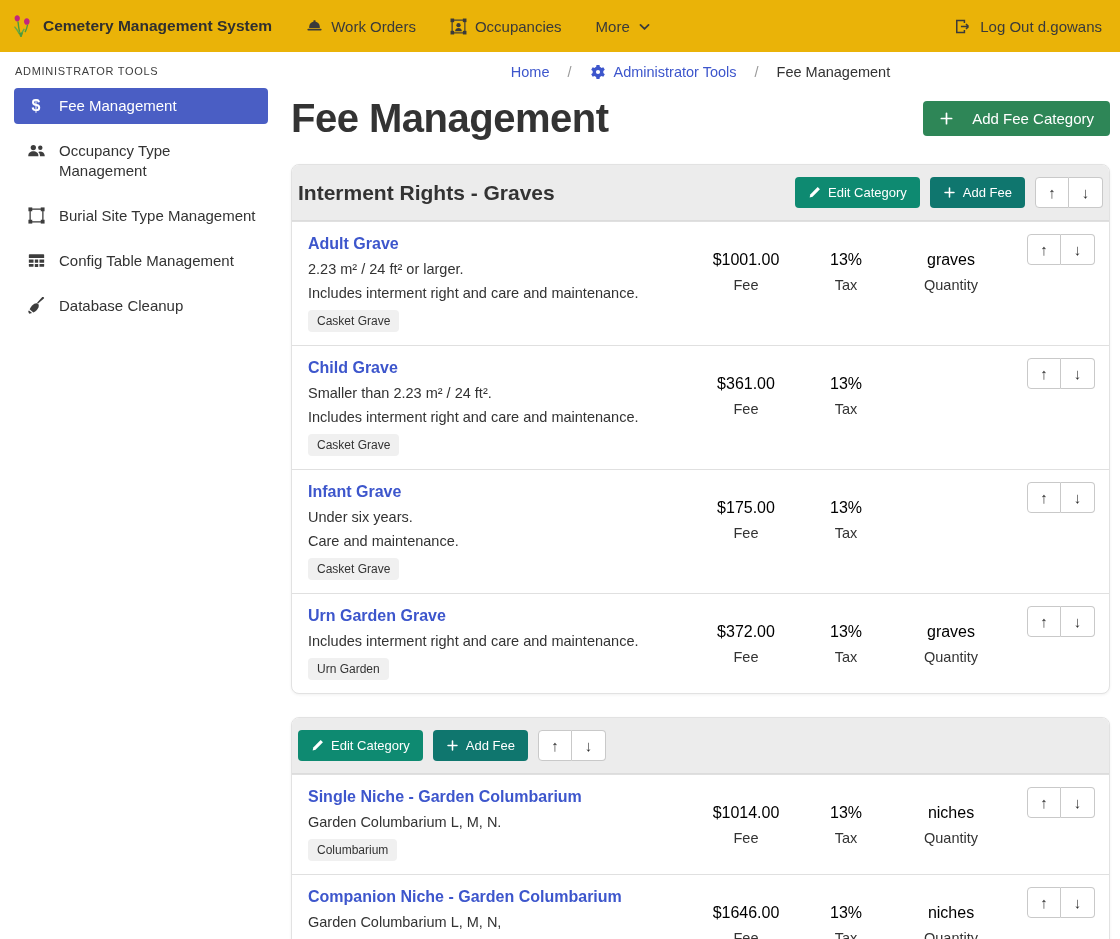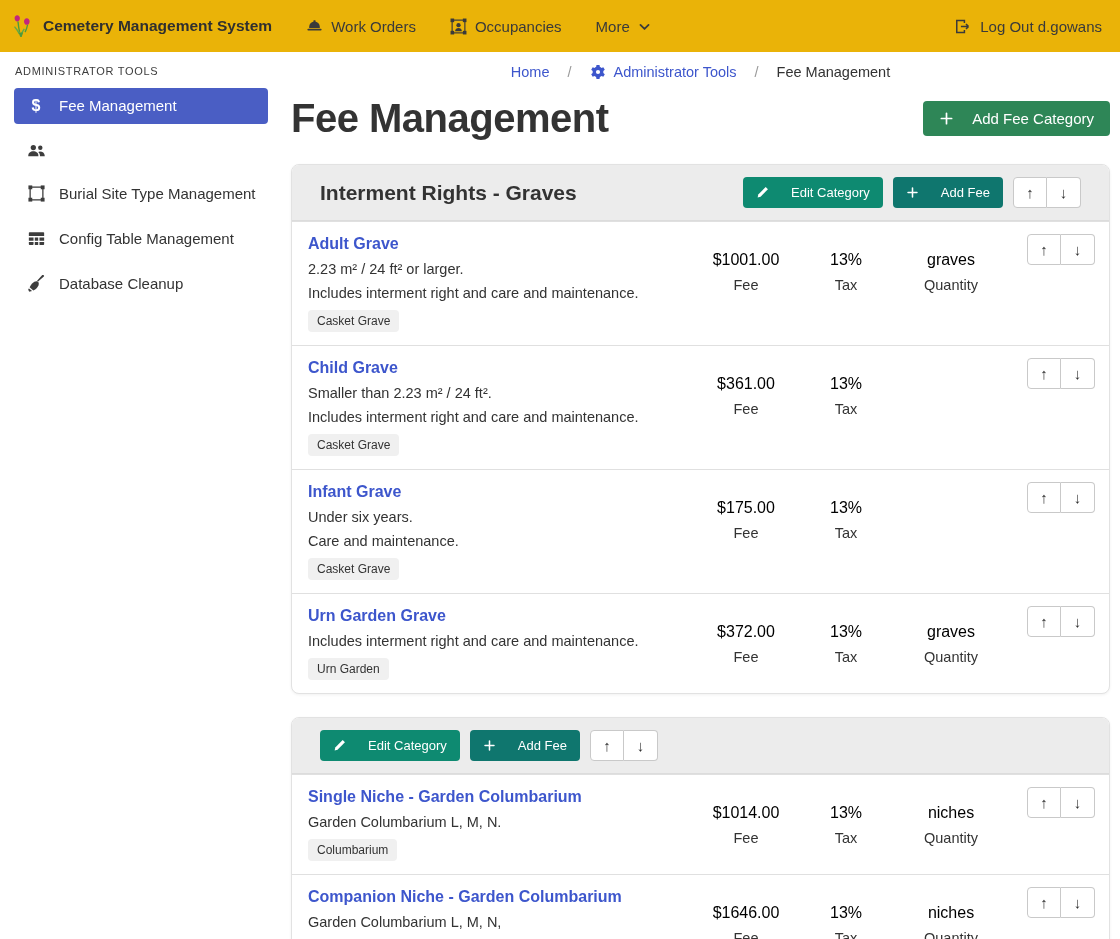--- a/index.html
+++ b/index.html
@@ -41,25 +41,25 @@
   
   .title-row { display:flex; justify-content:space-between; align-items:center; margin-top:16px; }
   h1 { margin:0; font-size:40px; font-weight:600; color:#333; letter-spacing:-.5px; }
   .btn-add-category { background:#2e8657; color:#fff; border:none; border-radius:4px; font-size:15px;
                       padding:9px 16px; display:flex; align-items:center; gap:18px; cursor:pointer;
                       font-family:inherit; }
 
   
   .card { border:1px solid #e2e2e2; border-radius:8px; margin-top:23px; overflow:hidden; background:#fff;
           box-shadow:0 1px 3px rgba(0,0,0,.06); }
-  .card-header { background:#ececec; border-bottom:1px solid #dcdcdc; padding:12px 28px; display:flex; align-items:center; }
+  .card-header { background:#ececec; border-bottom:1px solid #dcdcdc; padding:12px 6px; display:flex; align-items:center; }
   .card-title { flex:1; font-size:21px; font-weight:600; color:#333; }
   .hdr-actions { display:flex; align-items:center; gap:10px; }
   .btn-sm { border:none; border-radius:4px; color:#fff; font-size:13px; padding:8px 13px;
-            display:flex; align-items:center; gap:22px; cursor:pointer; font-family:inherit; }
+            display:flex; align-items:center; gap:7px; cursor:pointer; font-family:inherit; }
   .btn-teal { background:#0e8a71; }
   .btn-green { background:#0f766e; }
 
   .arrow-group { display:flex; }
   .arrow-btn { width:34px; height:31px; background:#fff; border:1px solid #c9c9c9; color:#333;
                font-size:15px; display:flex; align-items:center; justify-content:center; cursor:pointer;
                font-family:inherit; padding:0; }
   .arrow-btn.up { border-radius:4px 0 0 4px; }
   .arrow-btn.down { border-radius:0 4px 4px 0; border-left:none; }
 
@@ -154,20 +154,21 @@
 
     <div class="side-item">
       <span class="s-icn">
         <svg width="19" height="17" viewBox="0 0 18 16" fill="currentColor">
           <circle cx="6" cy="5.2" r="2.5"></circle>
           <path d="M1.2 13c0-2.7 2.1-4.2 4.8-4.2S10.8 10.3 10.8 13v.4H1.2z"></path>
           <circle cx="12.6" cy="5.4" r="2.1"></circle>
           <path d="M12.2 9c2.5 0 4.6 1.4 4.6 4v.4h-4.4a5.5 5.5 0 0 0-1.7-3.9c.4-.3.9-.5 1.5-.5z"></path>
         </svg>
       </span>
+      <span>Occupancy Type Management</span>
     </div>
 
     <div class="side-item">
       <span class="s-icn">
         <svg width="17" height="17" viewBox="0 0 16 16" fill="currentColor">
           <rect x="2" y="2" width="12" height="12" fill="none" stroke="currentColor" stroke-width="1.2"></rect>
           <rect x="0.4" y="0.4" width="3.6" height="3.6"></rect>
           <rect x="12" y="0.4" width="3.6" height="3.6"></rect>
           <rect x="0.4" y="12" width="3.6" height="3.6"></rect>
           <rect x="12" y="12" width="3.6" height="3.6"></rect>

